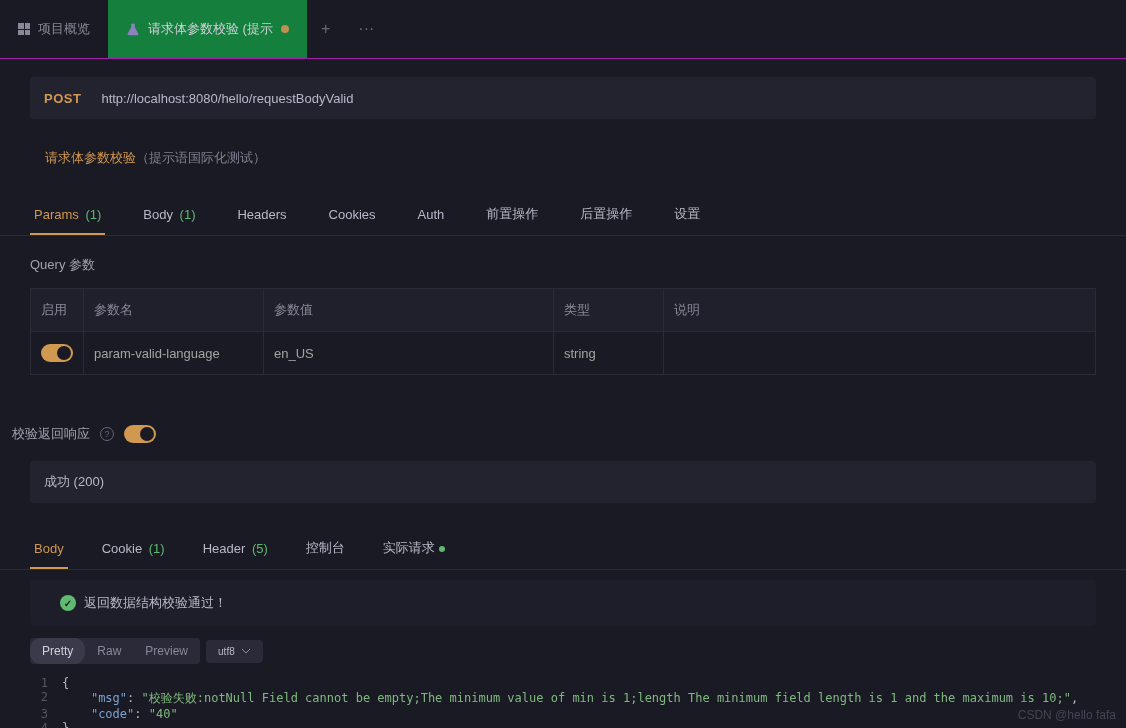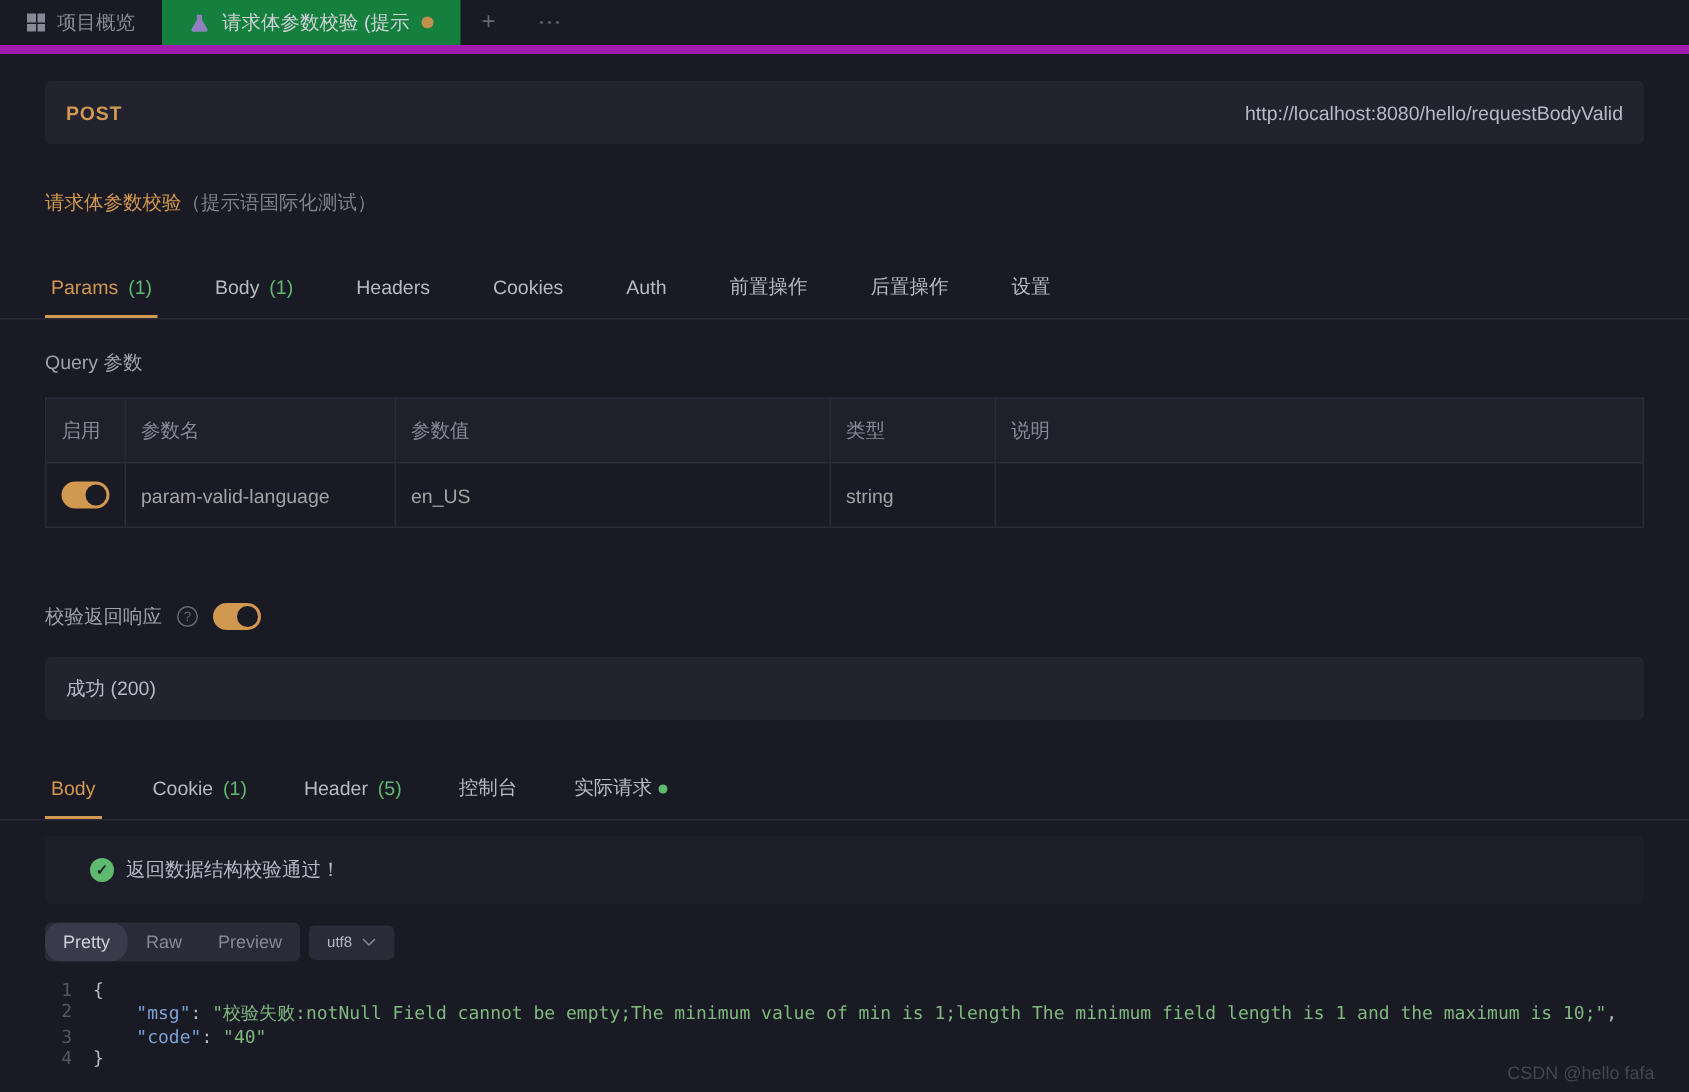--- a/index.html
+++ b/index.html
@@ -7,37 +7,37 @@
       background: #1a1a24;
       color: #a8a8b8;
       font-family: -apple-system, BlinkMacSystemFont, "Segoe UI", sans-serif;
       font-size: 13px;
       width: 1126px;
       height: 728px;
       overflow: hidden;
     }
     
     
-    .top-tabs { display: flex; align-items: center; height: 36px; background: #1a1a24; border-bottom: 6px solid #a21caf; }
+    .top-tabs { display: flex; align-items: center; height: 59px; background: #1a1a24; border-bottom: 1px solid #a21caf; }
     .top-tab { display: flex; align-items: center; gap: 8px; padding: 0 18px; height: 100%; cursor: pointer; color: #888898; }
     .top-tab.active { background: #15803d; color: #d0d0d8; }
     .grid-icon { display: grid; grid-template-columns: 1fr 1fr; gap: 1px; width: 12px; height: 12px; }
     .grid-icon span { background: #888898; }
     .erlenmeyer { width: 14px; height: 14px; }
     .modified-dot { width: 8px; height: 8px; border-radius: 50%; background: #c09050; }
     .tab-plus, .tab-more { padding: 0 14px; color: #666676; cursor: pointer; font-size: 16px; }
     
     
     .request-section { padding: 18px 30px 12px 30px; }
-    .request-bar { display: flex; align-items: center; background: #232330; border-radius: 4px; height: 42px; padding: 0 14px; justify-content: space-between; }
+    .request-bar { display: flex; align-items: center; background: #232330; border-radius: 4px; height: 42px; padding: 0 14px; }
     .method { color: #d19850; font-weight: 600; margin-right: 20px; letter-spacing: 0.5px; }
     .url { color: #b8b8c8; }
     
     
-    .title-row { display: flex; align-items: center; padding: 18px 30px 24px 30px; }
+    .title-row { display: flex; align-items: center; padding: 18px 30px 24px 45px; }
     .api-title { color: #d19850; }
     .api-subtitle { color: #808090; }
     
     
     .req-tabs { display: flex; align-items: center; padding: 0 30px; border-bottom: 1px solid #2a2a38; gap: 34px; }
     .req-tab { padding: 14px 4px 12px 4px; cursor: pointer; color: #b8b8c8; position: relative; }
     .req-tab.active { color: #d19850; }
     .req-tab.active::after { content: ""; position: absolute; left: 0; right: 0; bottom: -1px; height: 2px; background: #d19850; }
     .count { color: #5fb96f; margin-left: 3px; }
     
@@ -51,21 +51,21 @@
     .col-enable { width: 48px; }
     .col-name { width: 180px; }
     .col-value { width: 290px; }
     .col-type { width: 110px; }
     
     
     .toggle { width: 32px; height: 18px; background: #d19850; border-radius: 9px; position: relative; cursor: pointer; }
     .toggle::after { content: ""; position: absolute; width: 14px; height: 14px; background: #1a1a24; border-radius: 50%; top: 2px; right: 2px; }
     
     
-    .resp-validate { display: flex; align-items: center; gap: 10px; padding: 30px 30px 14px 30px; }
+    .resp-validate { display: flex; align-items: center; gap: 10px; padding: 30px 30px 14px 12px; }
     .resp-validate .label { color: #a0a0b0; }
     .info-icon { width: 14px; height: 14px; border: 1px solid #666676; border-radius: 50%; display: flex; align-items: center; justify-content: center; font-size: 9px; color: #666676; }
     
     .status-select { margin: 4px 30px 0 30px; background: #232330; padding: 12px 14px; border-radius: 4px; color: #b8b8c8; }
     
     
     .resp-tabs { display: flex; align-items: center; padding: 0 30px; margin-top: 22px; border-bottom: 1px solid #2a2a38; gap: 30px; }
     .resp-tab { padding: 14px 4px 12px 4px; cursor: pointer; color: #b8b8c8; position: relative; }
     .resp-tab.active { color: #d19850; }
     .resp-tab.active::after { content: ""; position: absolute; left: 0; right: 0; bottom: -1px; height: 2px; background: #d19850; }
@@ -84,21 +84,21 @@
     .enc-select { background: #2a2a38; padding: 6px 12px; border-radius: 4px; color: #b8b8c8; font-size: 10px; display: flex; align-items: center; gap: 6px; }
     
     
     .code-block { padding: 4px 30px; font-family: "Consolas", "Monaco", monospace; font-size: 12px; }
     .code-line { display: flex; }
     .ln { width: 32px; text-align: right; color: #555565; padding-right: 14px; user-select: none; }
     .code { white-space: pre; color: #b8b8c8; }
     .key { color: #7aa2d4; }
     .str { color: #7fb97f; }
     
-    .watermark { position: fixed; bottom: 6px; right: 23px; color: #444454; font-size: 12px; }
+    .watermark { position: fixed; bottom: 6px; right: 10px; color: #444454; font-size: 12px; }
   </style>
 </head>
 <body>
 
 <div class="top-tabs">
   <div class="top-tab">
     <span class="grid-icon">
         <span></span>
         <span></span>
         <span></span>

